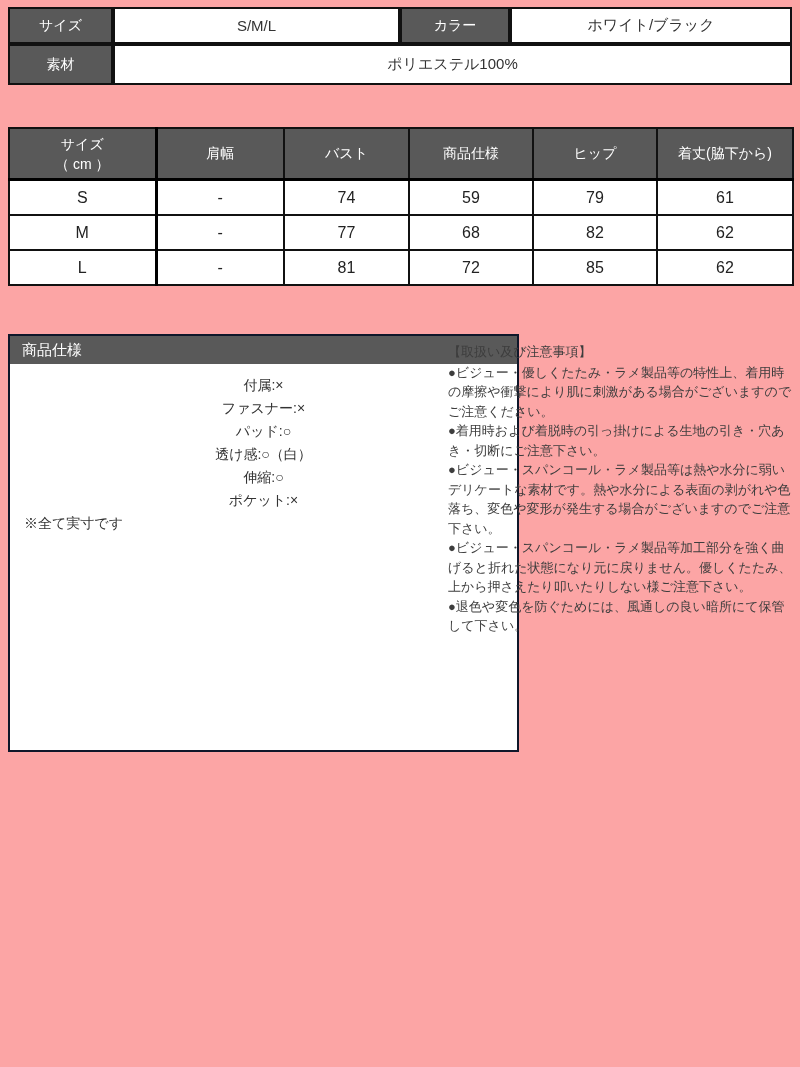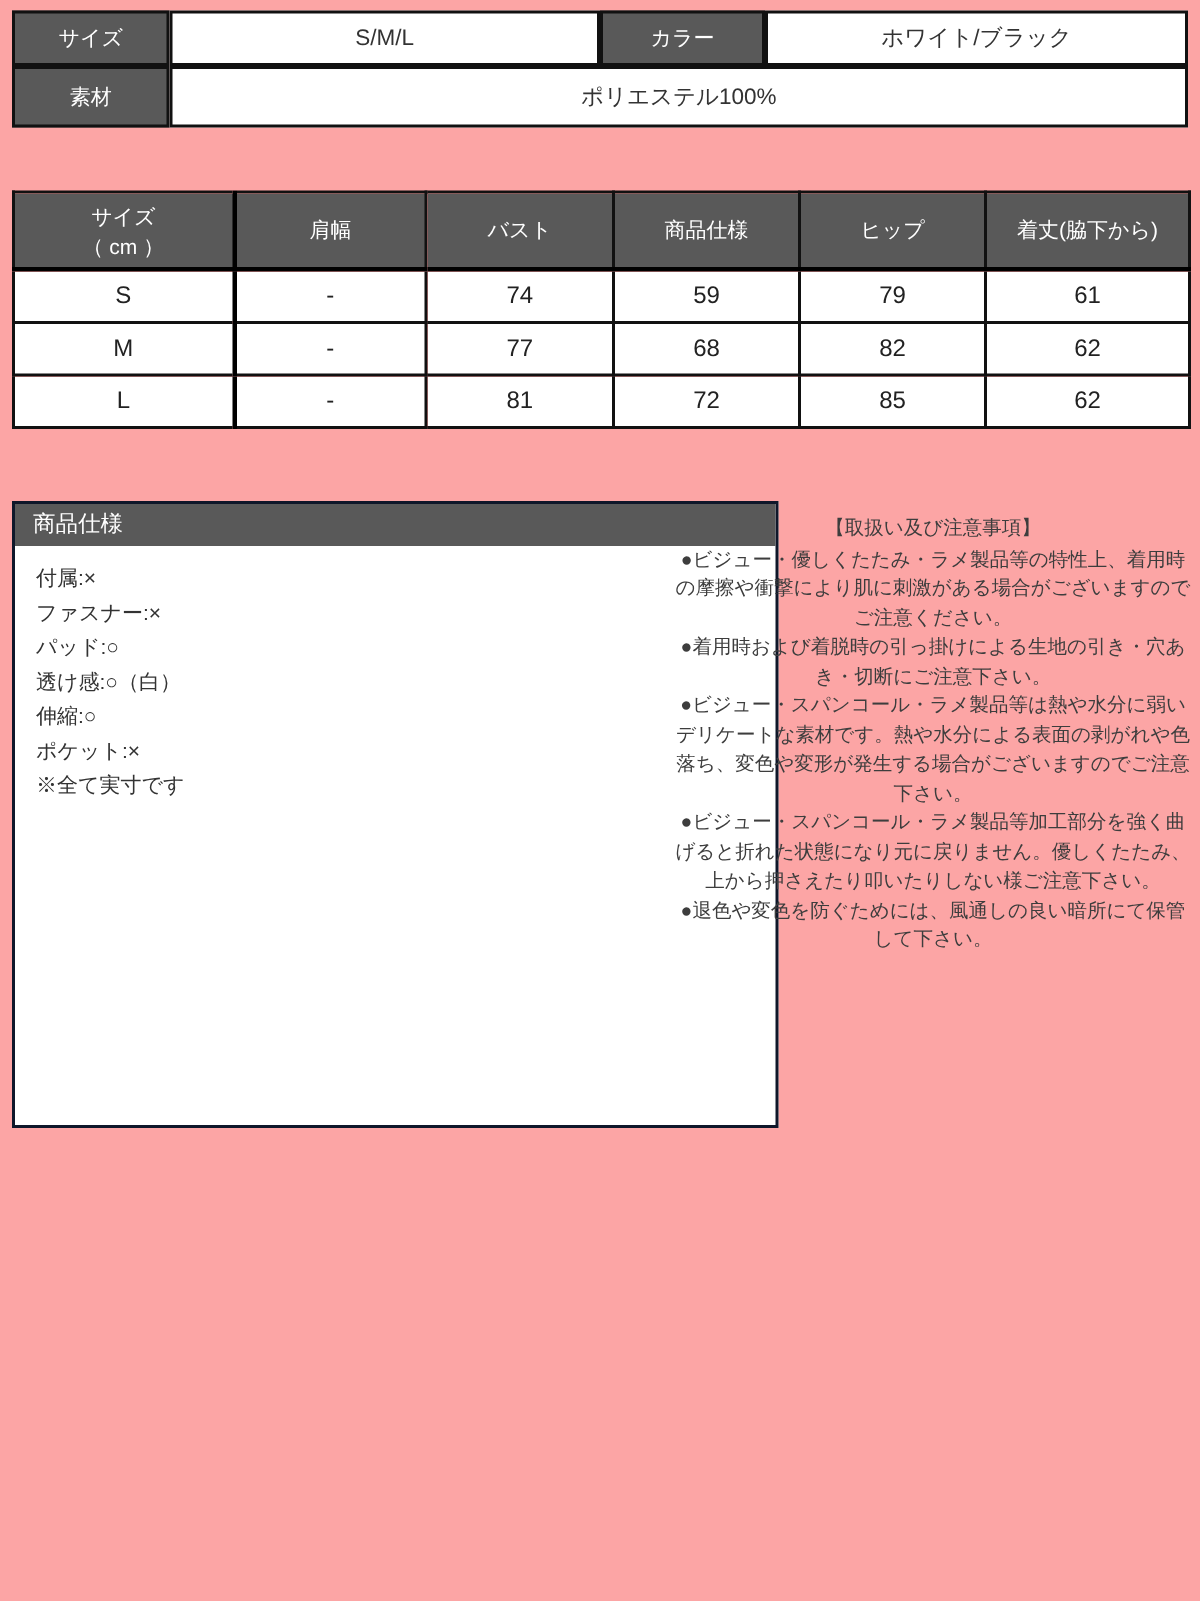--- a/index.html
+++ b/index.html
@@ -80,34 +80,34 @@
     font-size: 15px;
     line-height: 24px;
     padding: 2px 12px;
   }
   .spec-box-body {
     padding: 10px 14px;
     font-size: 14px;
     line-height: 23px;
     color: #333333;
   }
-  .spec-item { white-space: pre; }
+  .spec-item { white-space: pre; text-align: center; }
   .spec-note { }
 
   
   .precautions {
     position: absolute;
     left: 448px; top: 342px;
     width: 348px;
     font-size: 13px;
     line-height: 19.5px;
     color: #3d3d3d;
   }
   .precautions .pre-title { margin: 0 0 1px 0; }
-  .precautions p { margin: 0; text-align: center; word-break: break-all; }
+  .precautions p { margin: 0; text-align: left; word-break: break-all; }
 </style>
 </head>
 <body>
 
 <div class="page">
 
   <table class="info-table">
     <colgroup>
       <col style="width:105px">
         <col style="width:287px">

